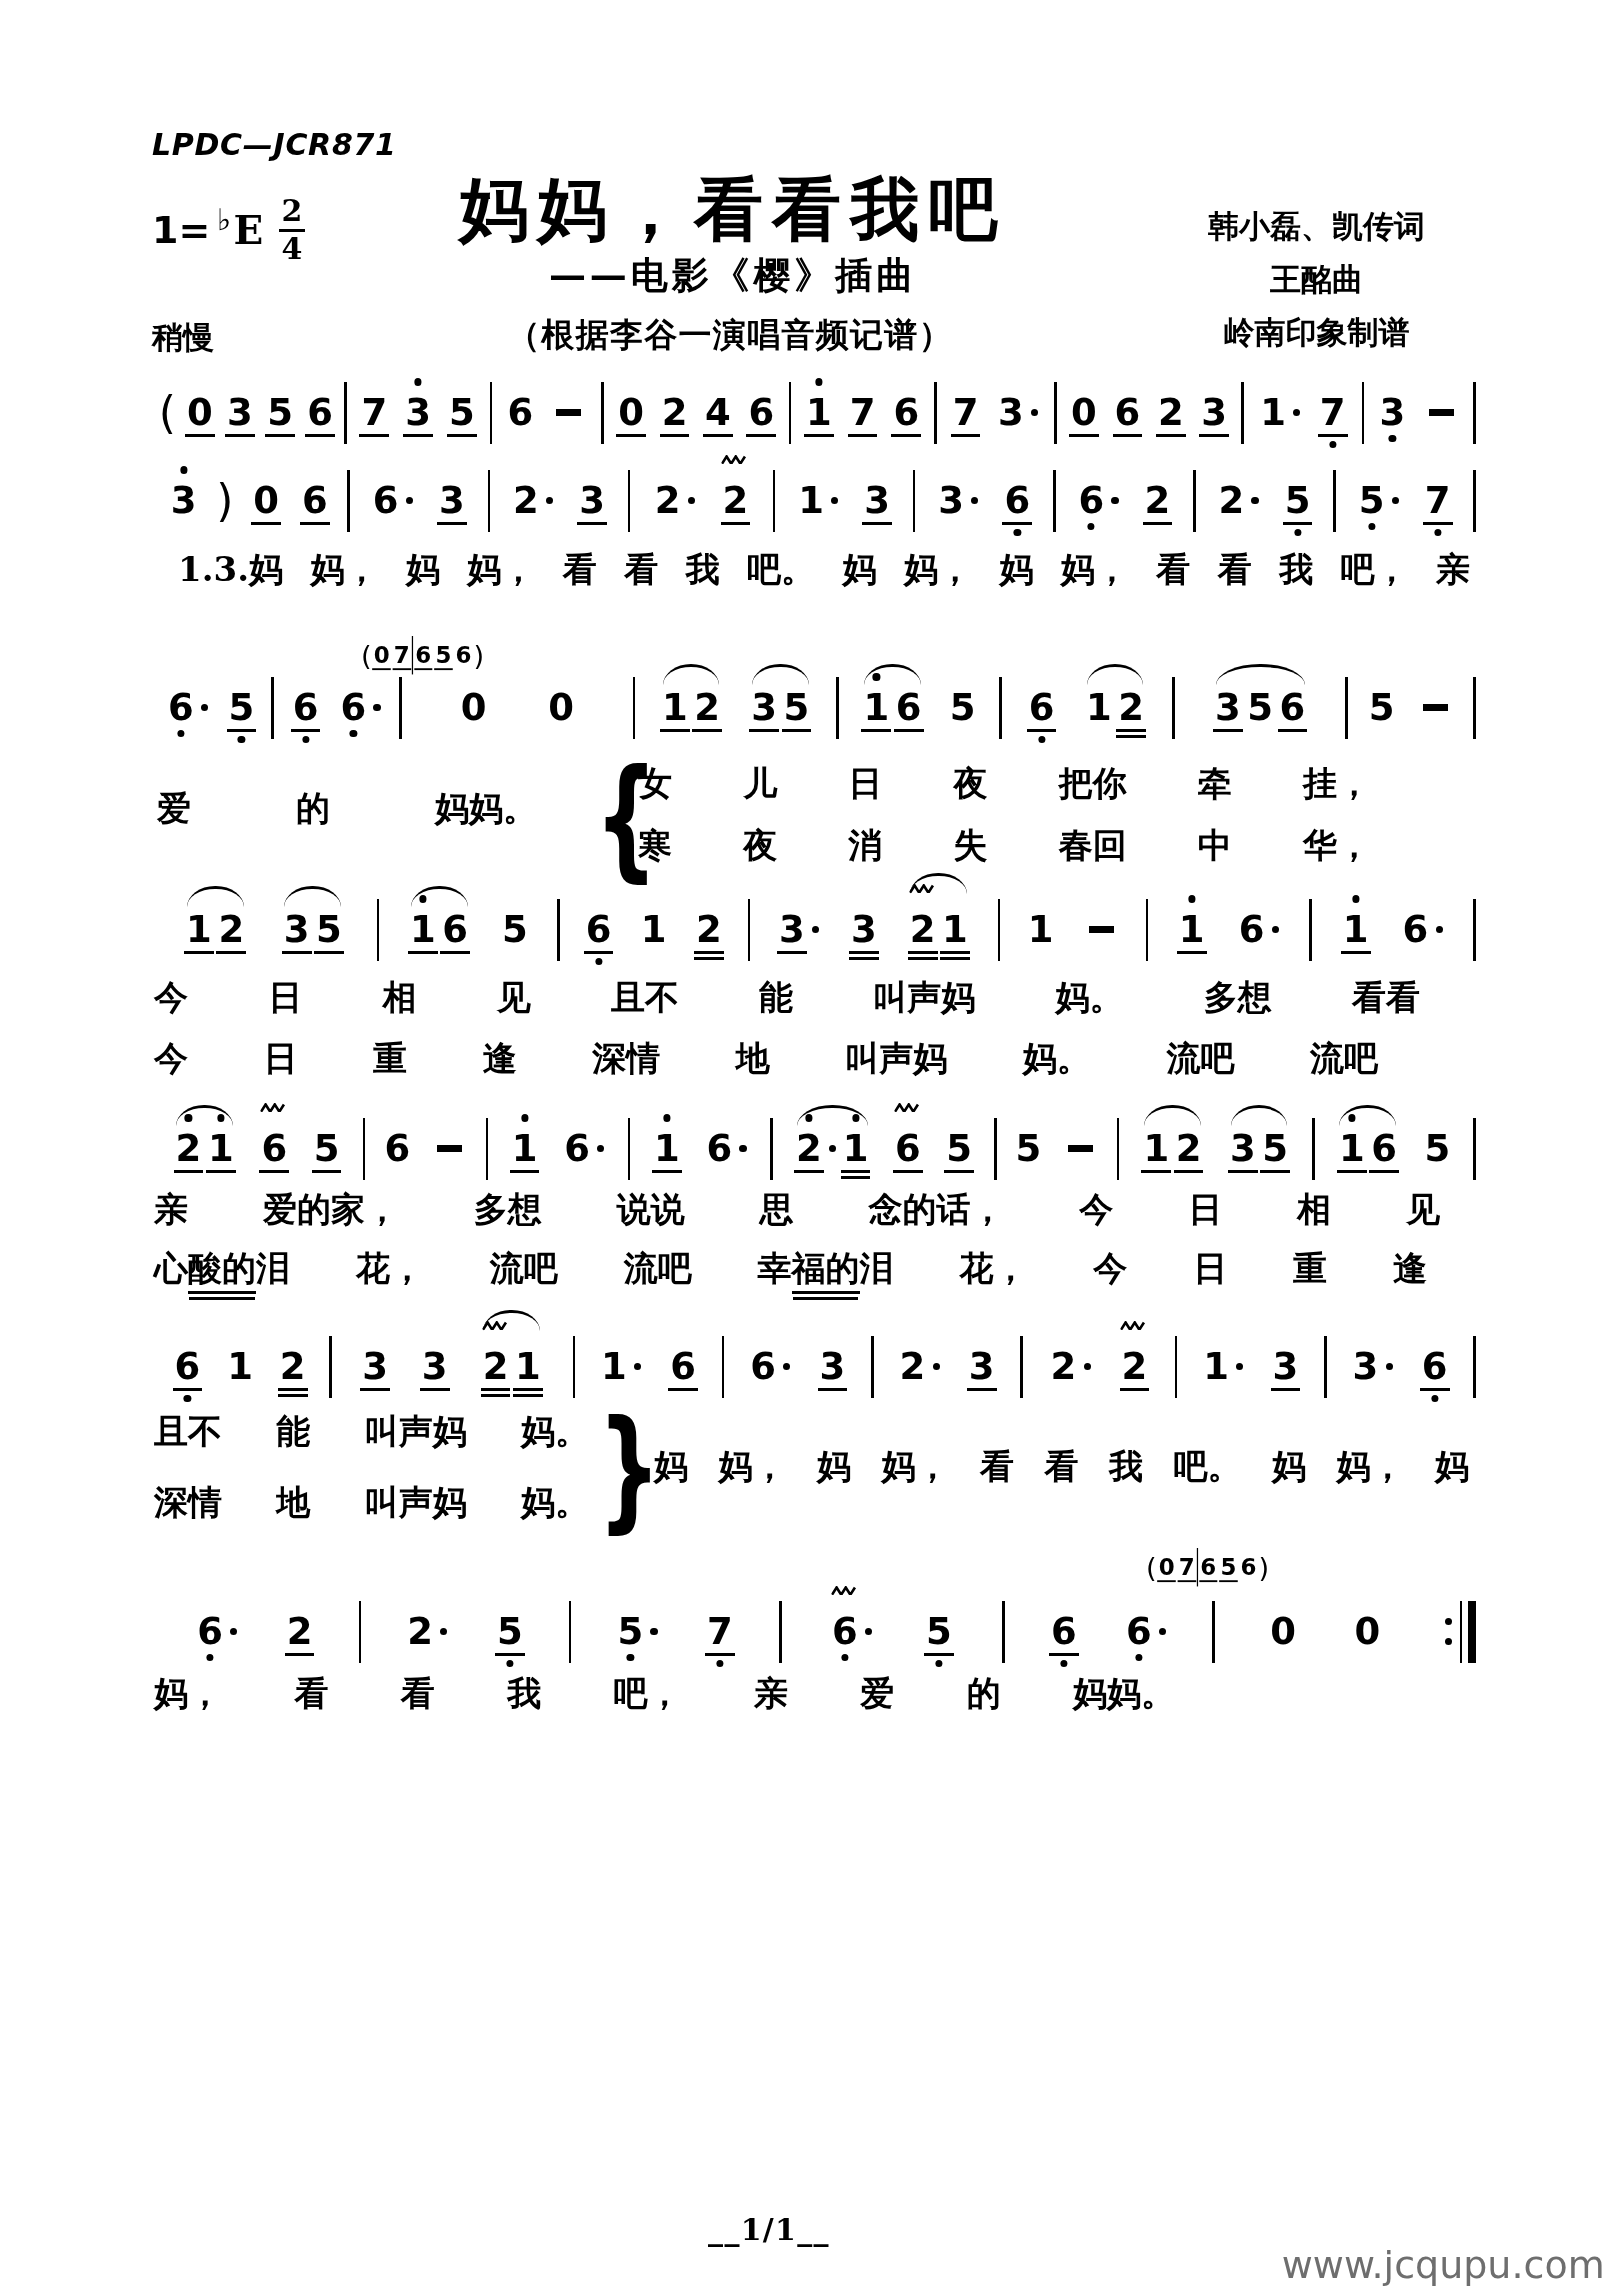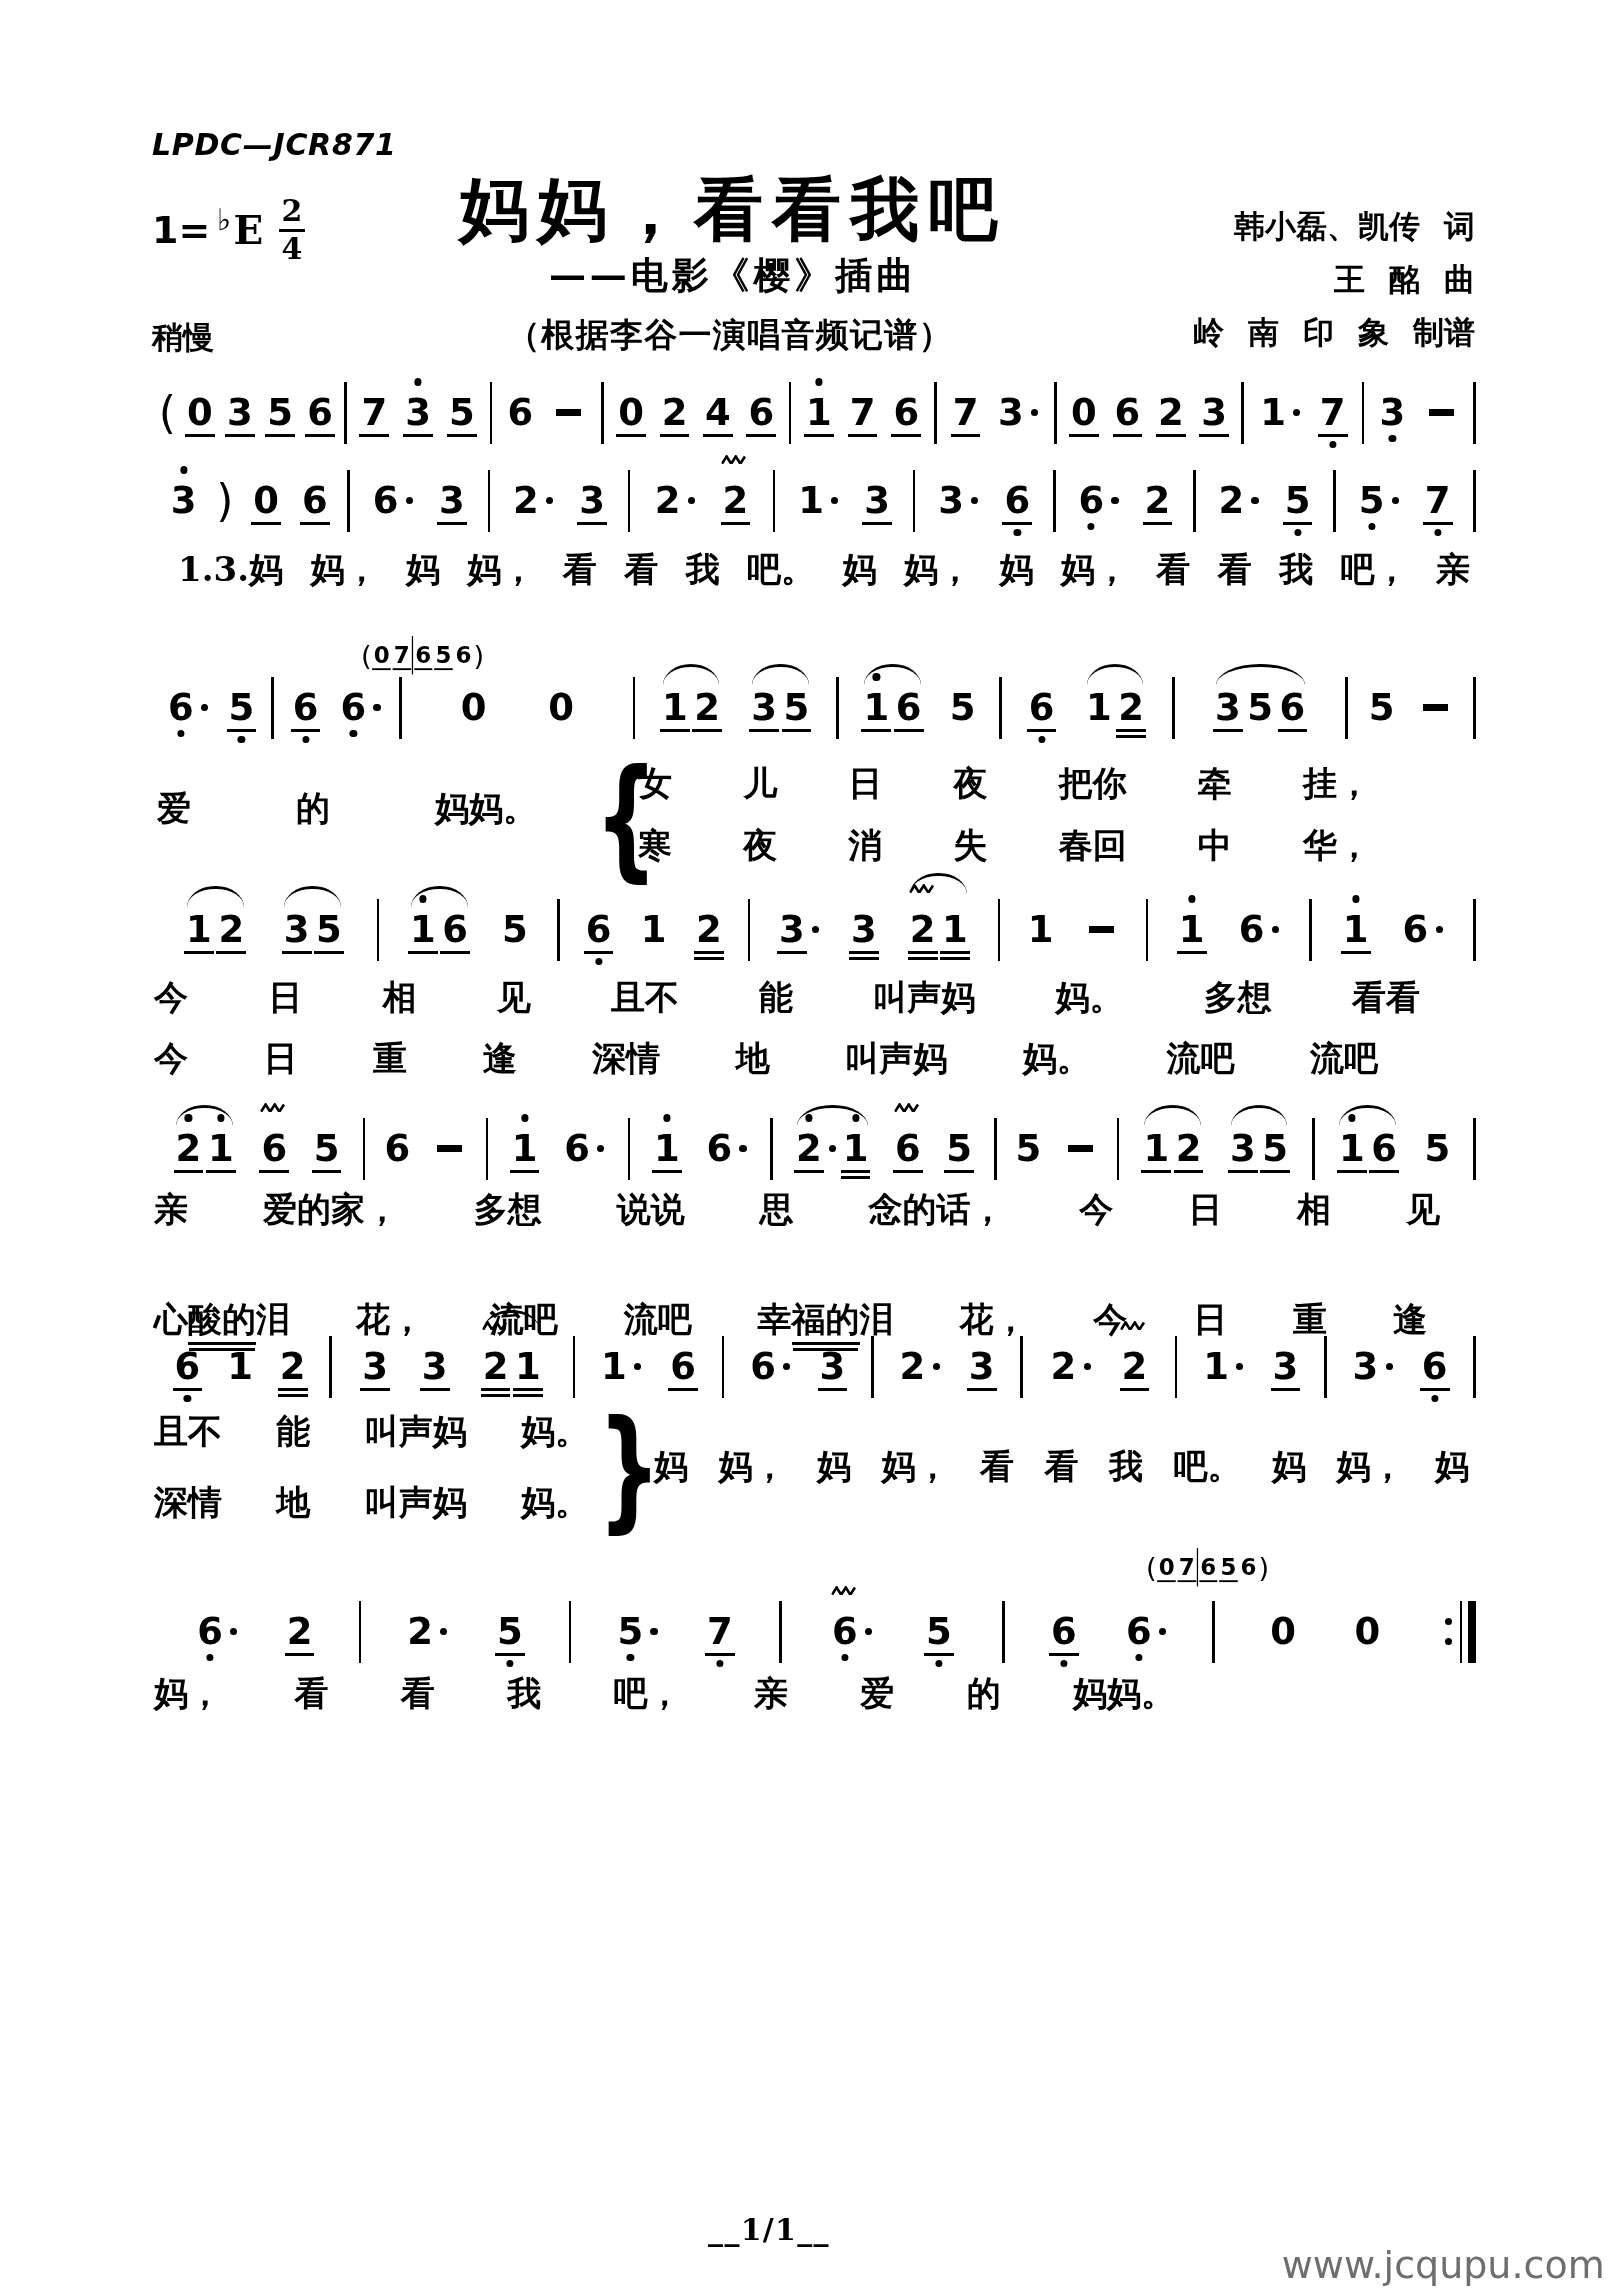--- a/index.html
+++ b/index.html
@@ -13,21 +13,21 @@
   .keyrow .flat{font:700 30px/1 "DejaVu Serif",serif;position:relative;top:-10.5px;margin-right:-3.9px;}
   .keyrow .kl{font:700 39px/1 "DejaVu Serif",serif;}
   .ts{display:inline-flex;flex-direction:column;align-items:center;margin-left:9.2px;}
   .ts b{font:700 30px/1 "DejaVu Serif",serif;}
   .ts i{width:26px;height:3.3px;background:#000;margin:2.6px 0;}
   .tempo{font:700 31px/1 "DejaVu Serif",serif;}
   .title{font:700 69px/1.1 "DejaVu Serif",serif;letter-spacing:9.2px;white-space:nowrap;transform:translateX(-50%);}
   .subtitle{font:700 37px/1 "DejaVu Serif",serif;letter-spacing:3.9px;white-space:nowrap;transform:translateX(-50%);}
   .srcnote{font:700 33px/1 "DejaVu Serif",serif;letter-spacing:1.3px;white-space:nowrap;transform:translateX(-50%);}
   .credits{display:flex;flex-direction:column;gap:22px;}
-  .credrow{display:flex;justify-content:flex-end;font:700 31px/1 "DejaVu Serif",serif;white-space:nowrap;gap:24px;}
+  .credrow{display:flex;justify-content:center;font:700 31px/1 "DejaVu Serif",serif;white-space:nowrap;}
   
   .sys{position:absolute;height:39px;display:flex;align-items:center;}
   .meas{display:flex;align-items:center;justify-content:space-evenly;flex-basis:0;min-width:0;}
   .bl{width:2.6px;height:62px;background:#000;flex:none;align-self:center;}
   .nt{display:inline-flex;align-items:center;padding:0 3.3px;position:relative;}
   .core{position:relative;display:inline-block;}
   .dg{font:700 37px/1 "DejaVu Sans",sans-serif;}
   .l{position:absolute;left:-2px;right:-2px;height:3.3px;background:#000;}
   .dot{position:absolute;left:50%;transform:translateX(-50%);width:7.2px;height:7.2px;border-radius:50%;background:#000;}
   .mord{position:absolute;left:50%;transform:translateX(-50%);top:-27.5px;width:27.5px;height:9.8px;}
@@ -904,21 +904,21 @@
         <span class="lg">爱的家，</span>
         <span class="lg">多想</span>
         <span class="lg">说说</span>
         <span class="lg">思</span>
         <span class="lg">念的话，</span>
         <span class="lg">今</span>
         <span class="lg">日</span>
         <span class="lg">相</span>
         <span class="lg">见</span>
       </div>
-      <div class="lyr" style="top: 1300px; left: 154px; width: 1273px;">
+      <div class="lyr" style="top: 1249px; left: 154px; width: 1273px;">
         <span class="lg">心<span class="dul">酸的</span>泪</span>
         <span class="lg">花，</span>
         <span class="lg">流吧</span>
         <span class="lg">流吧</span>
         <span class="lg">幸<span class="dul">福的</span>泪</span>
         <span class="lg">花，</span>
         <span class="lg">今</span>
         <span class="lg">日</span>
         <span class="lg">重</span>
         <span class="lg">逢</span>

